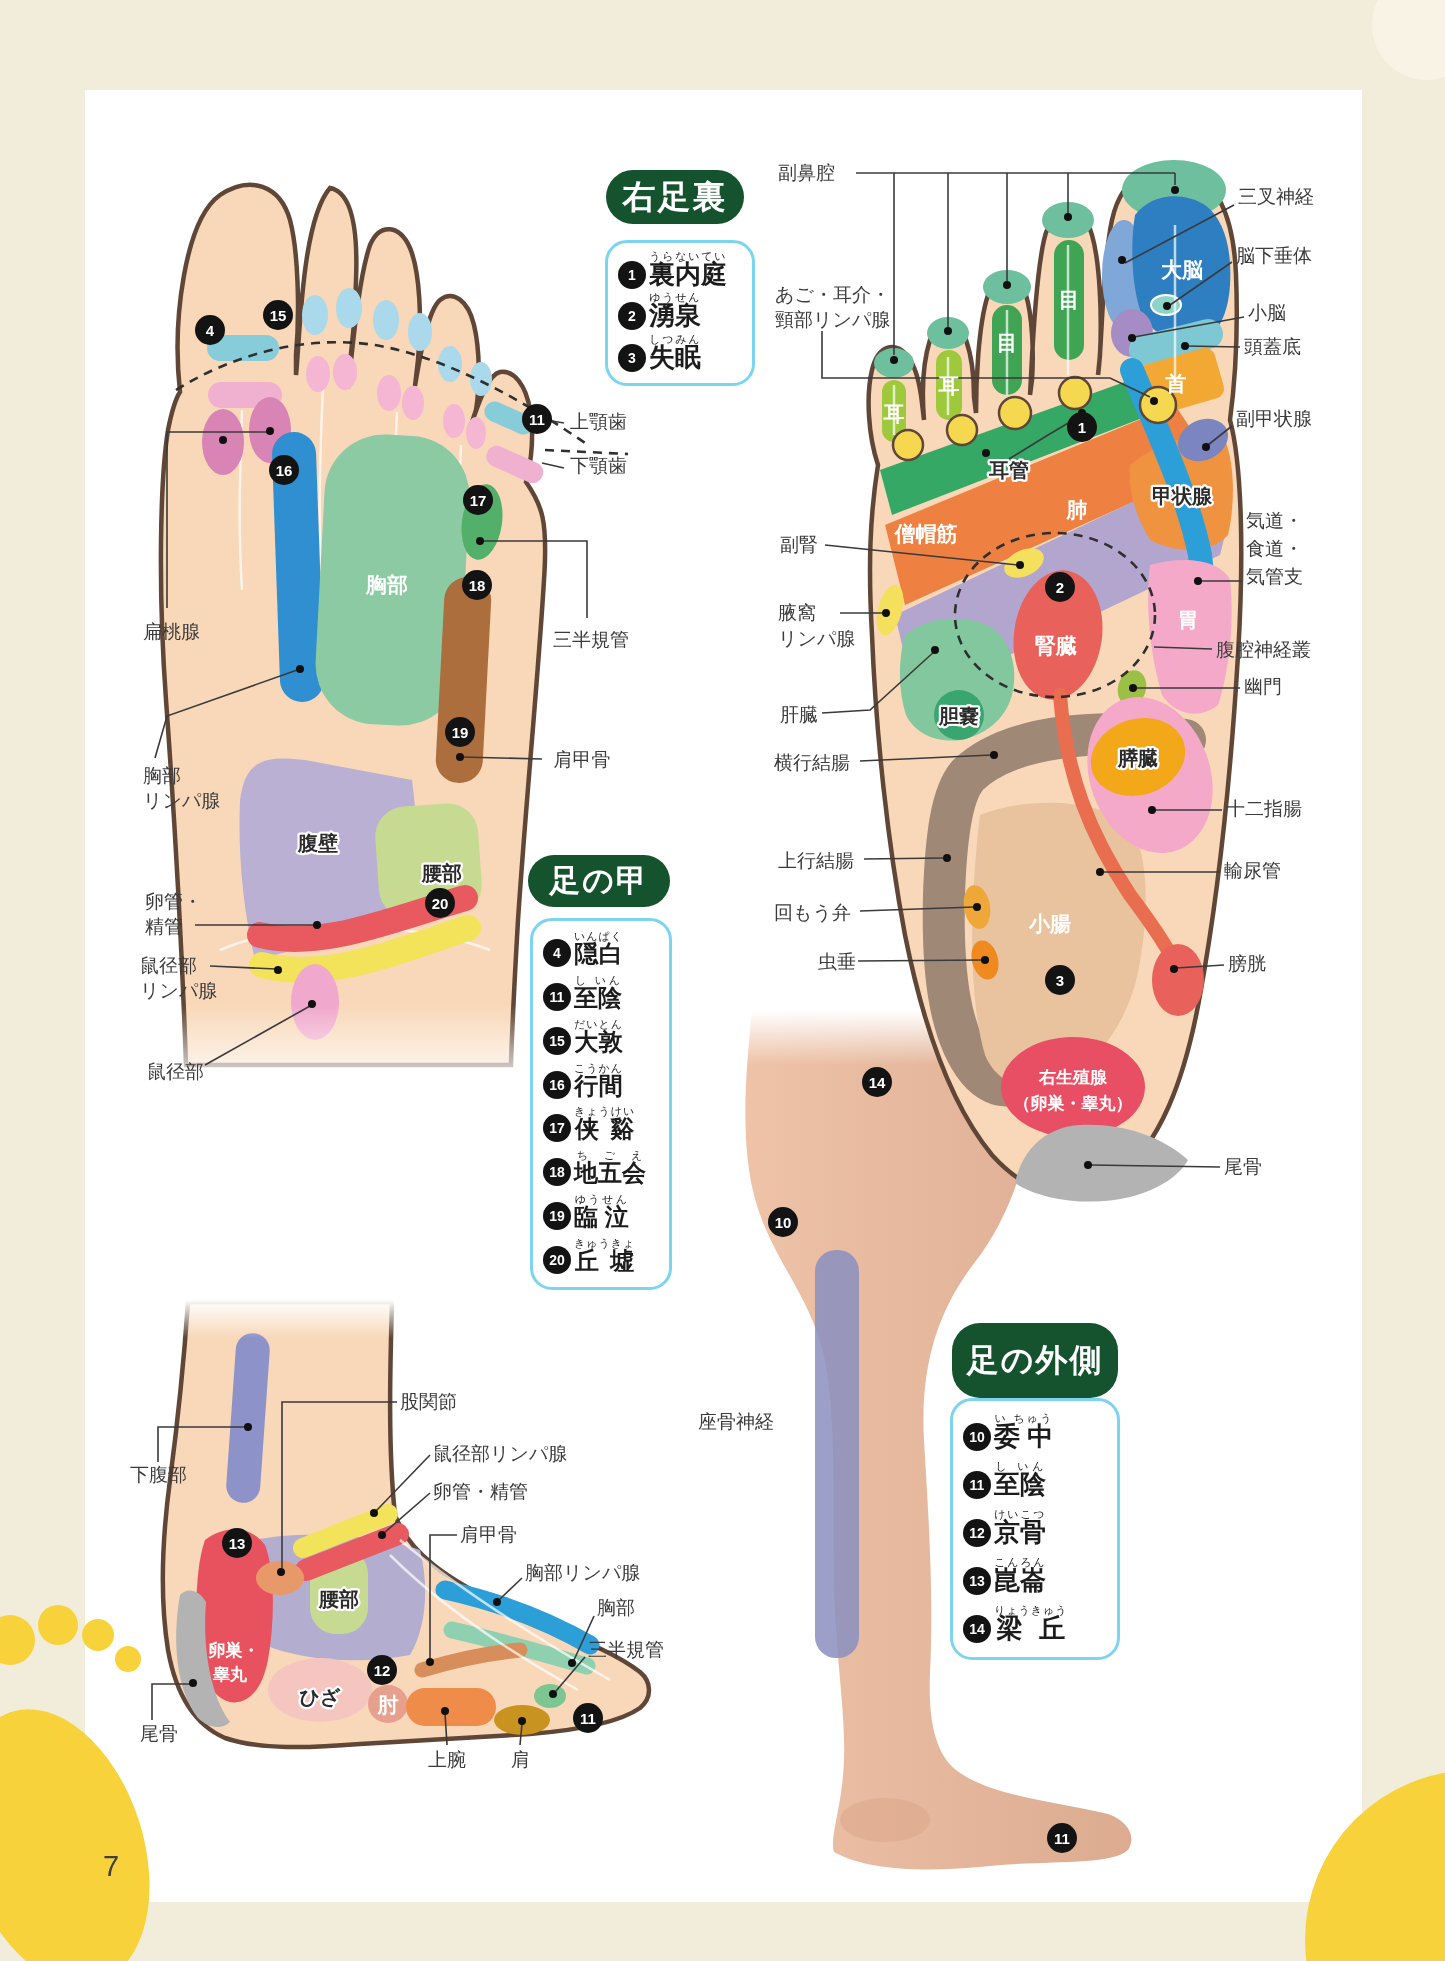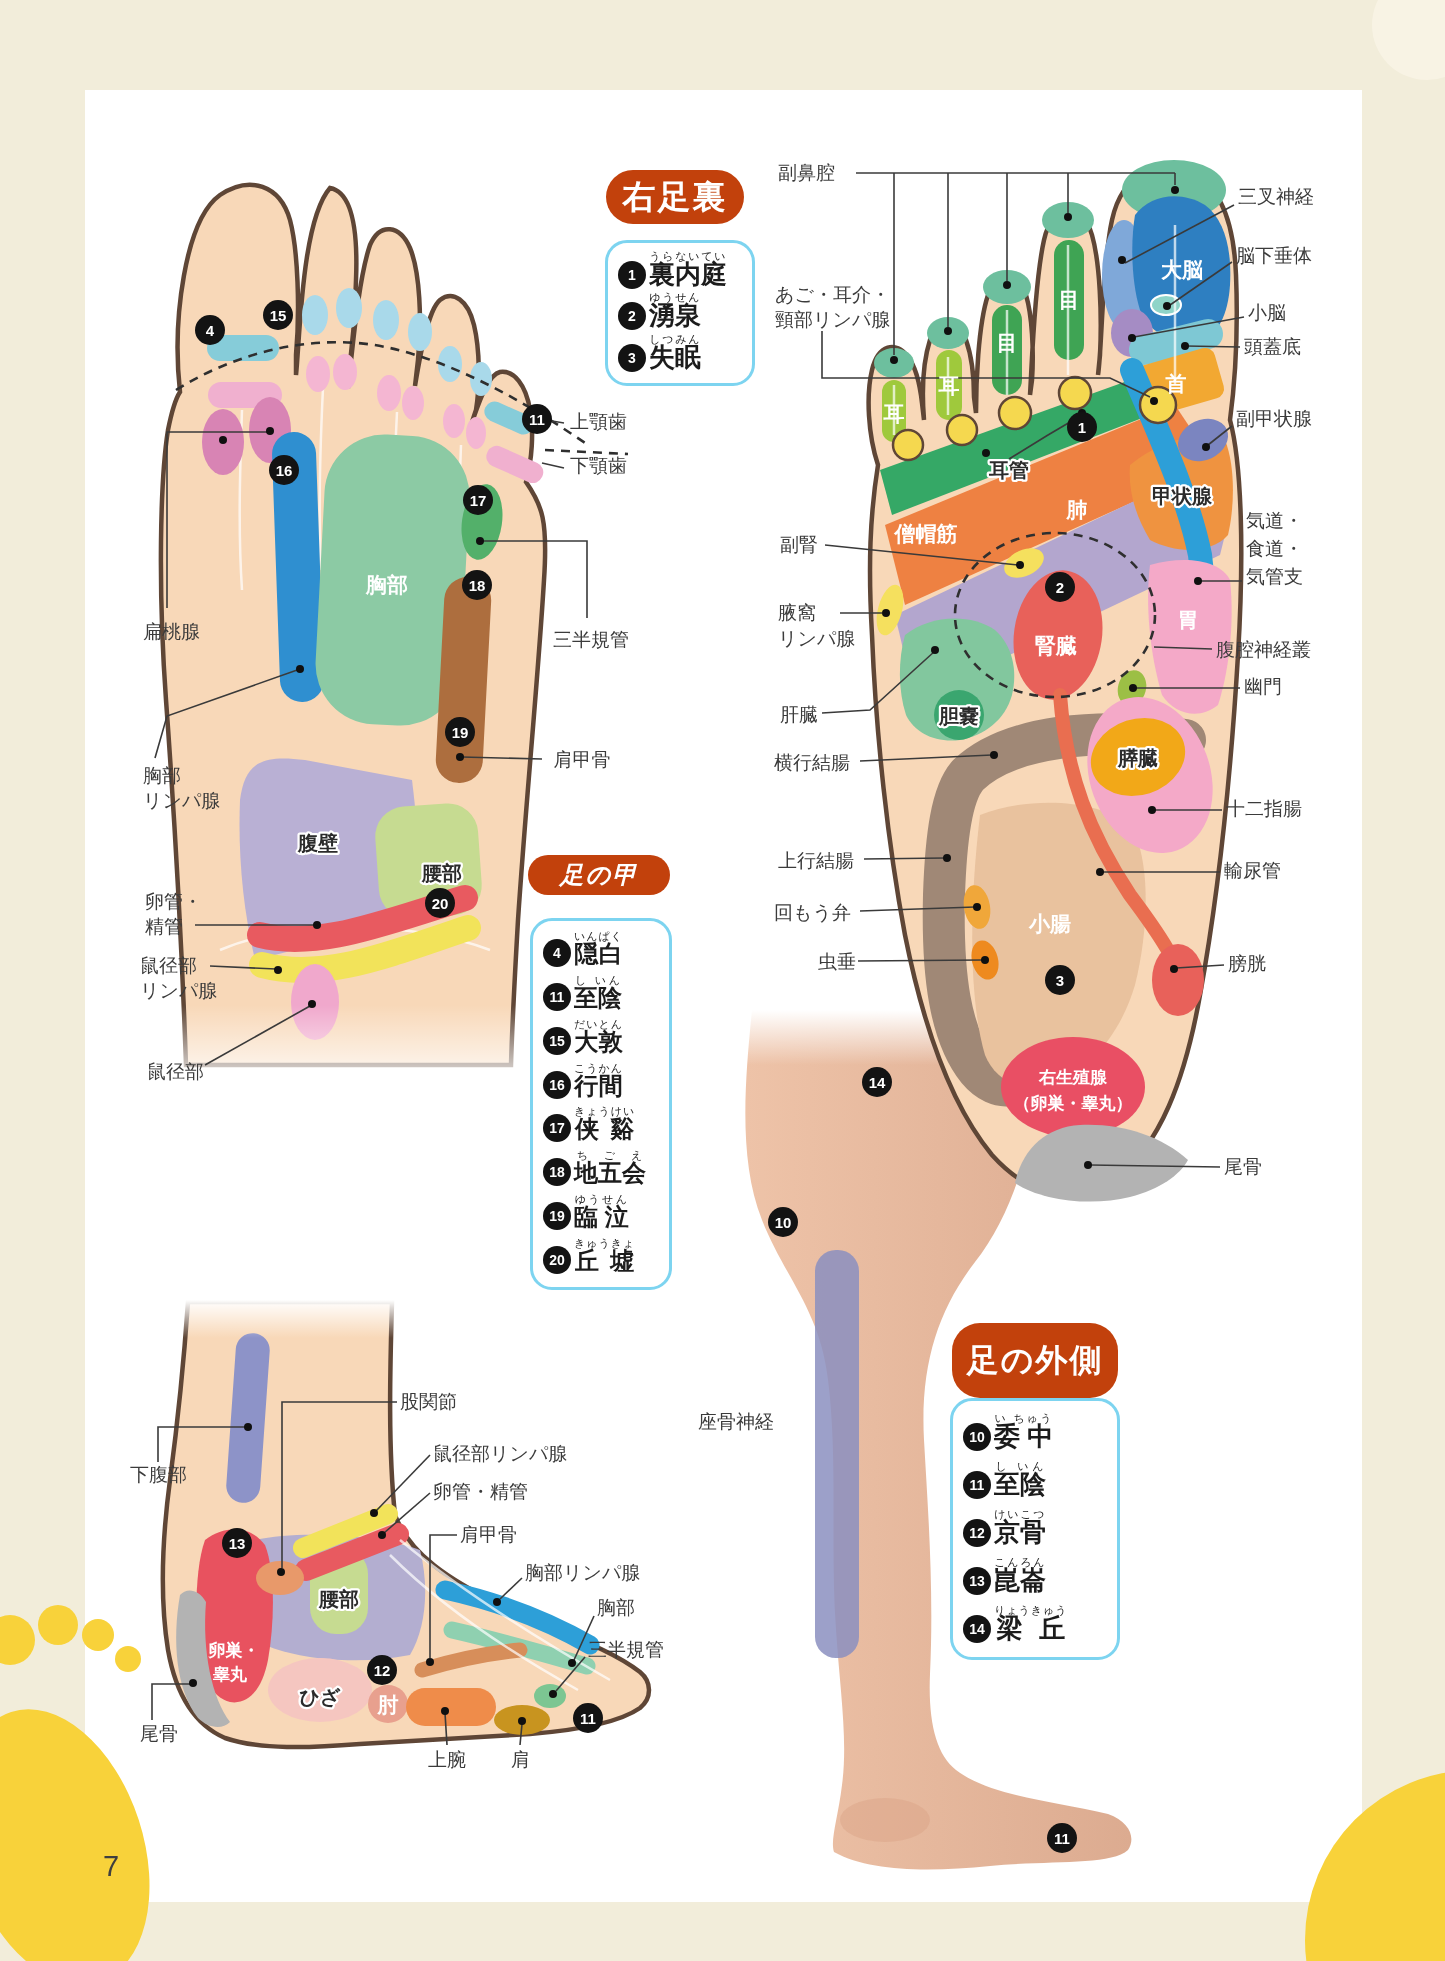--- a/index.html
+++ b/index.html
@@ -4,21 +4,21 @@
 <style>
   html,body{margin:0;padding:0;background:#e8e3d2;}
   .canvas{position:relative;width:1445px;height:1961px;background:#f2edda;overflow:hidden;
           font-family:"Liberation Sans",sans-serif;}
   .paper{position:absolute;left:85px;top:90px;width:1277px;height:1812px;background:#ffffff;}
   .abs{position:absolute;}
   
   .deco-br{position:absolute;left:1305px;top:1770px;width:340px;height:340px;border-radius:50%;background:#f8d23a;}
   .deco-tr{position:absolute;left:1372px;top:-30px;width:110px;height:110px;border-radius:50%;background:#f8f3e4;}
   
-  .hdr{position:absolute;background:#c2410c;color:#fff;font-weight:bold;display:flex;
+  .hdr{position:absolute;background:#14532d;color:#fff;font-weight:bold;display:flex;
        align-items:center;justify-content:center;border-radius:28px;letter-spacing:2px;}
   
   .leg-box{position:absolute;background:#fff;border:3px solid #7dd4f0;border-radius:22px;
            display:flex;flex-direction:column;justify-content:space-around;padding:8px 10px;box-sizing:border-box;}
   .leg-item{display:flex;align-items:flex-end;gap:3px;}
   .leg-num{width:28px;height:28px;border-radius:50%;background:#131313;color:#fff;font-size:14px;
            font-weight:bold;display:flex;align-items:center;justify-content:center;flex-shrink:0;margin-bottom:3px;}
   .leg-ruby{font-weight:bold;color:#1c1c1c;}
   .leg-ruby span{font-size:26px;}
   .leg-ruby rt{font-size:11px;font-weight:normal;letter-spacing:1px;}
@@ -469,21 +469,21 @@
       </g>
     <g class="badge" transform="translate(488,418)">
         <circle r="15" class="badge-c"></circle>
         <text class="badge-t" y="5.5">11</text>
       </g>
   </svg>
 
   <div class="hdr" style="left:606px;top:170px;width:138px;height:54px;font-size:33px;">
     <span>右足裏</span>
   </div>
-  <div class="hdr" style="left:528px;top:855px;width:142px;height:40px;font-size:24px;font-style:italic;">
+  <div class="hdr" style="left:528px;top:855px;width:142px;height:52px;font-size:31px;">
     <span>足の甲</span>
   </div>
   <div class="hdr" style="left:952px;top:1323px;width:166px;height:75px;font-size:32px;">
     <span>足の外側</span>
   </div>
 
   <div class="leg-box" style="left:605px;top:240px;width:150px;height:146px;">
     <div class="leg-item">
       <span class="leg-num">1</span>
       <ruby class="leg-ruby"><span>裏内庭</span><rt>うらないてい</rt></ruby>

